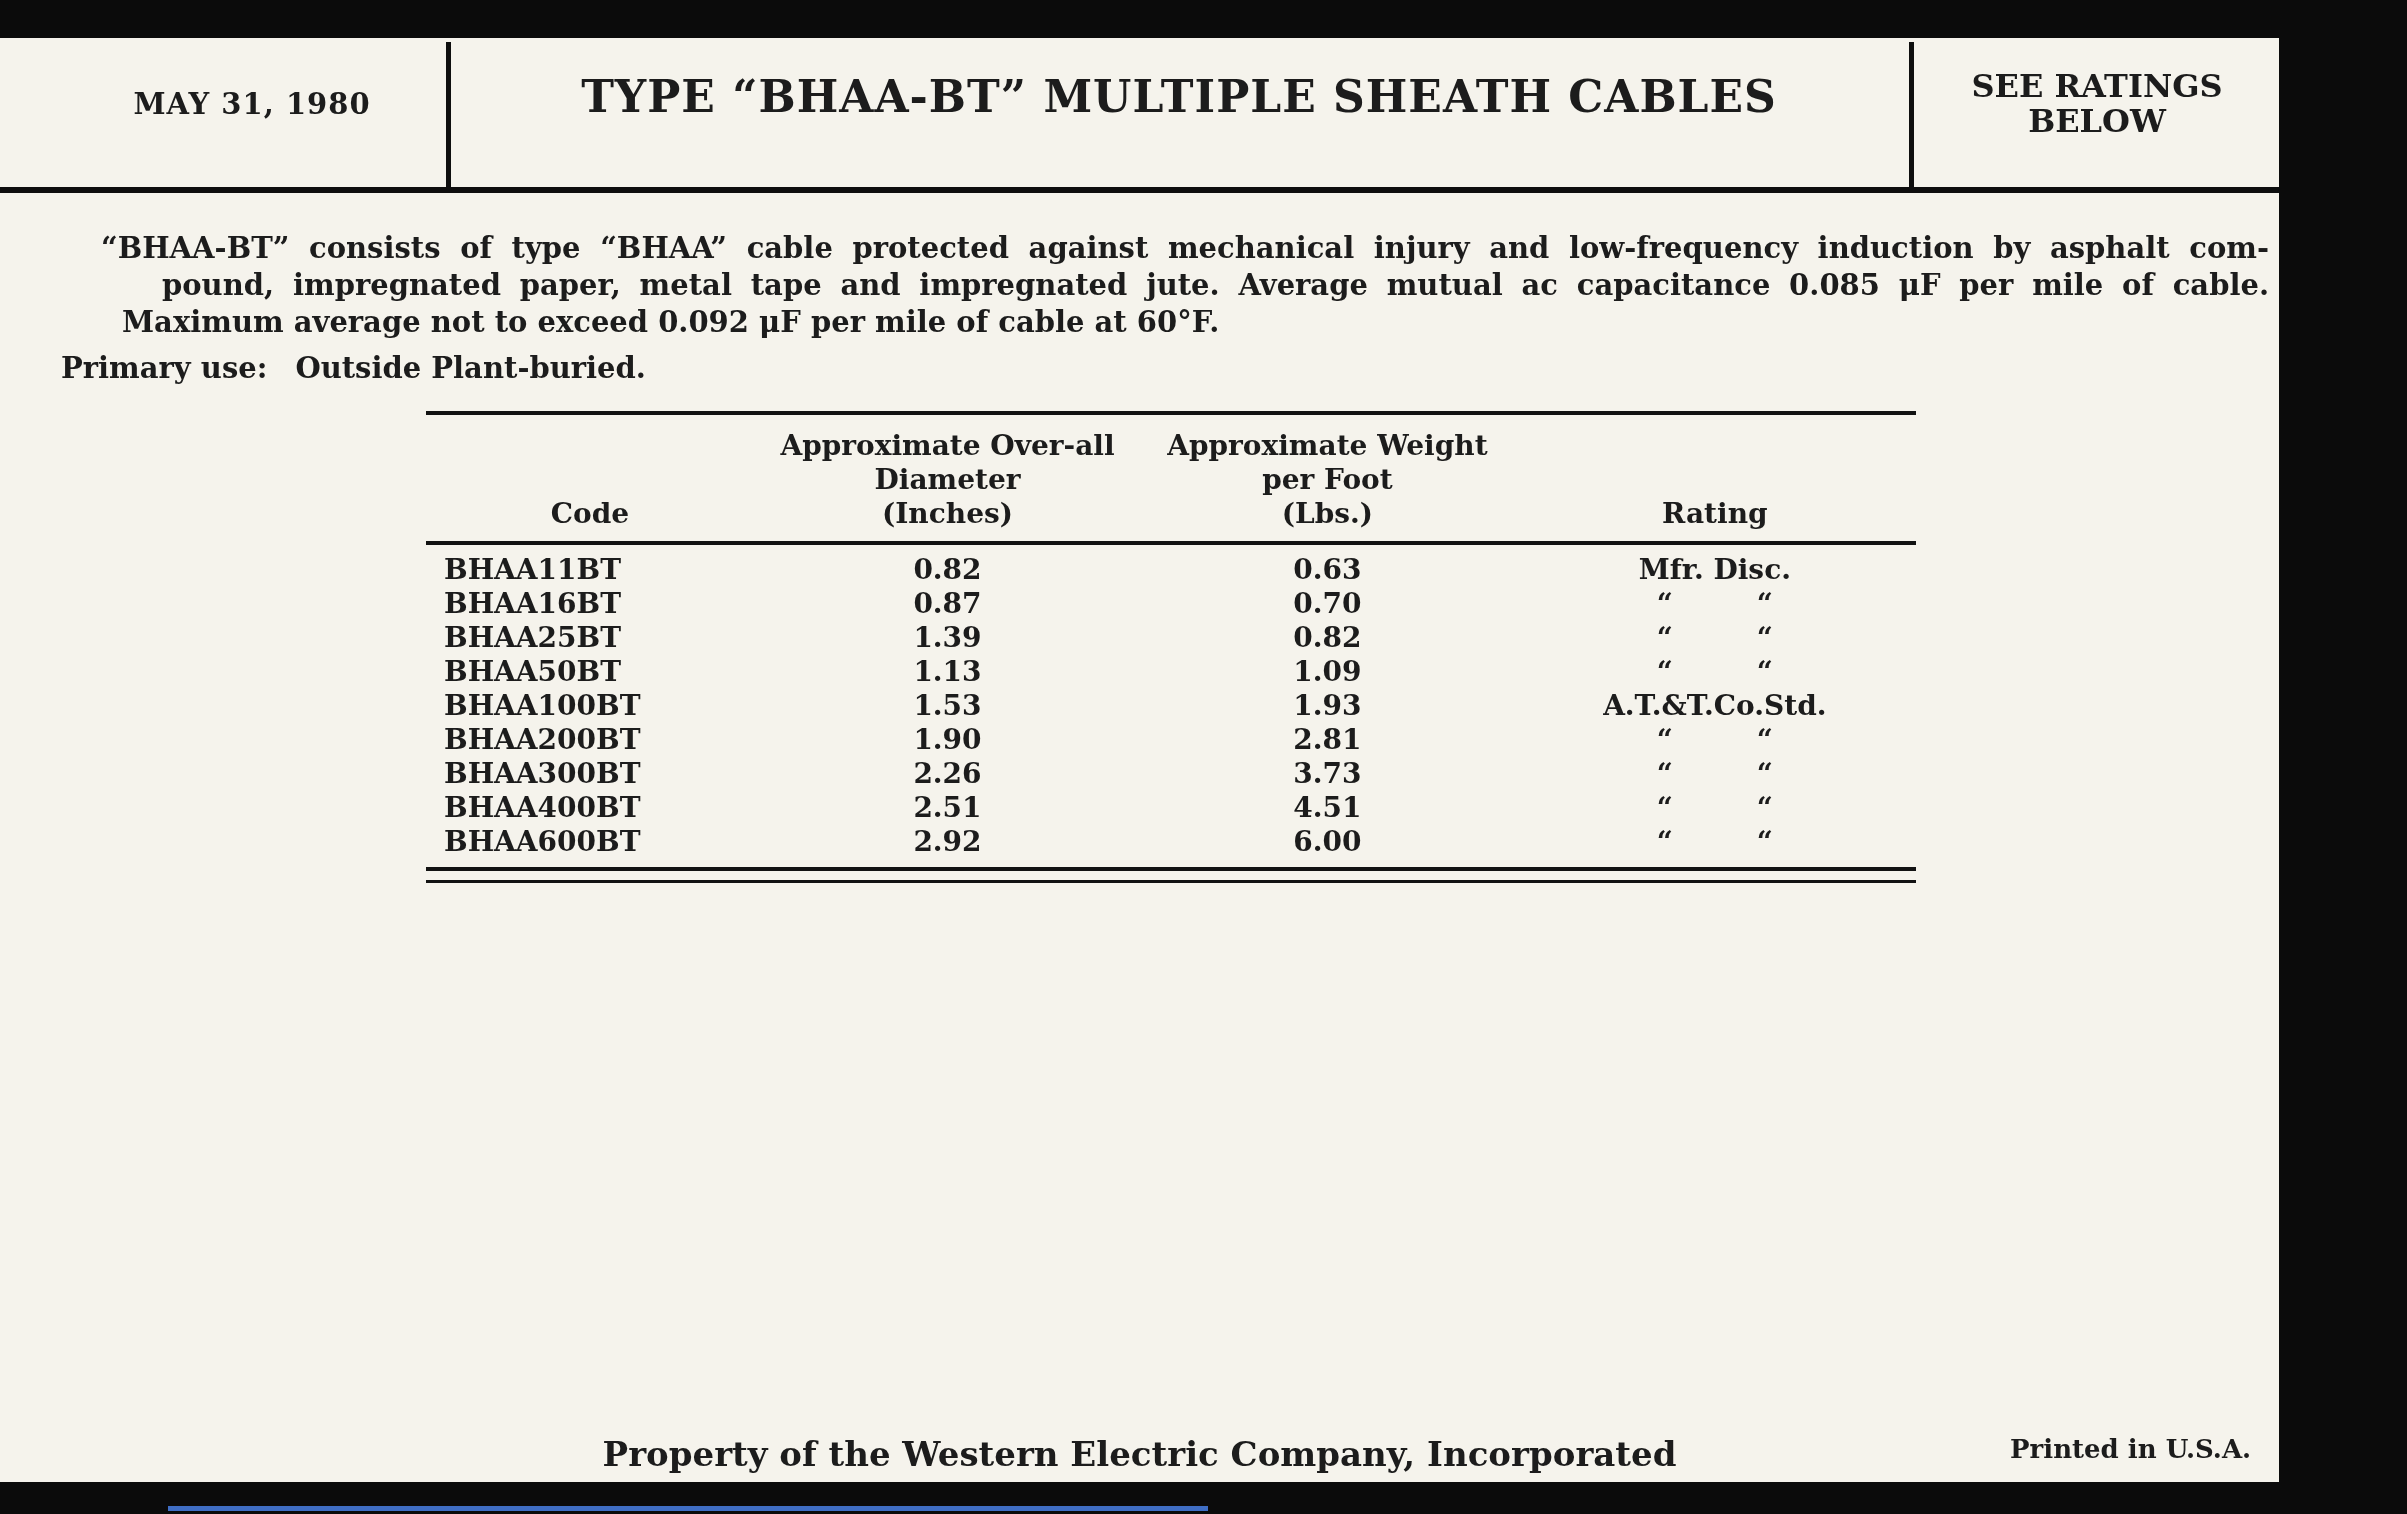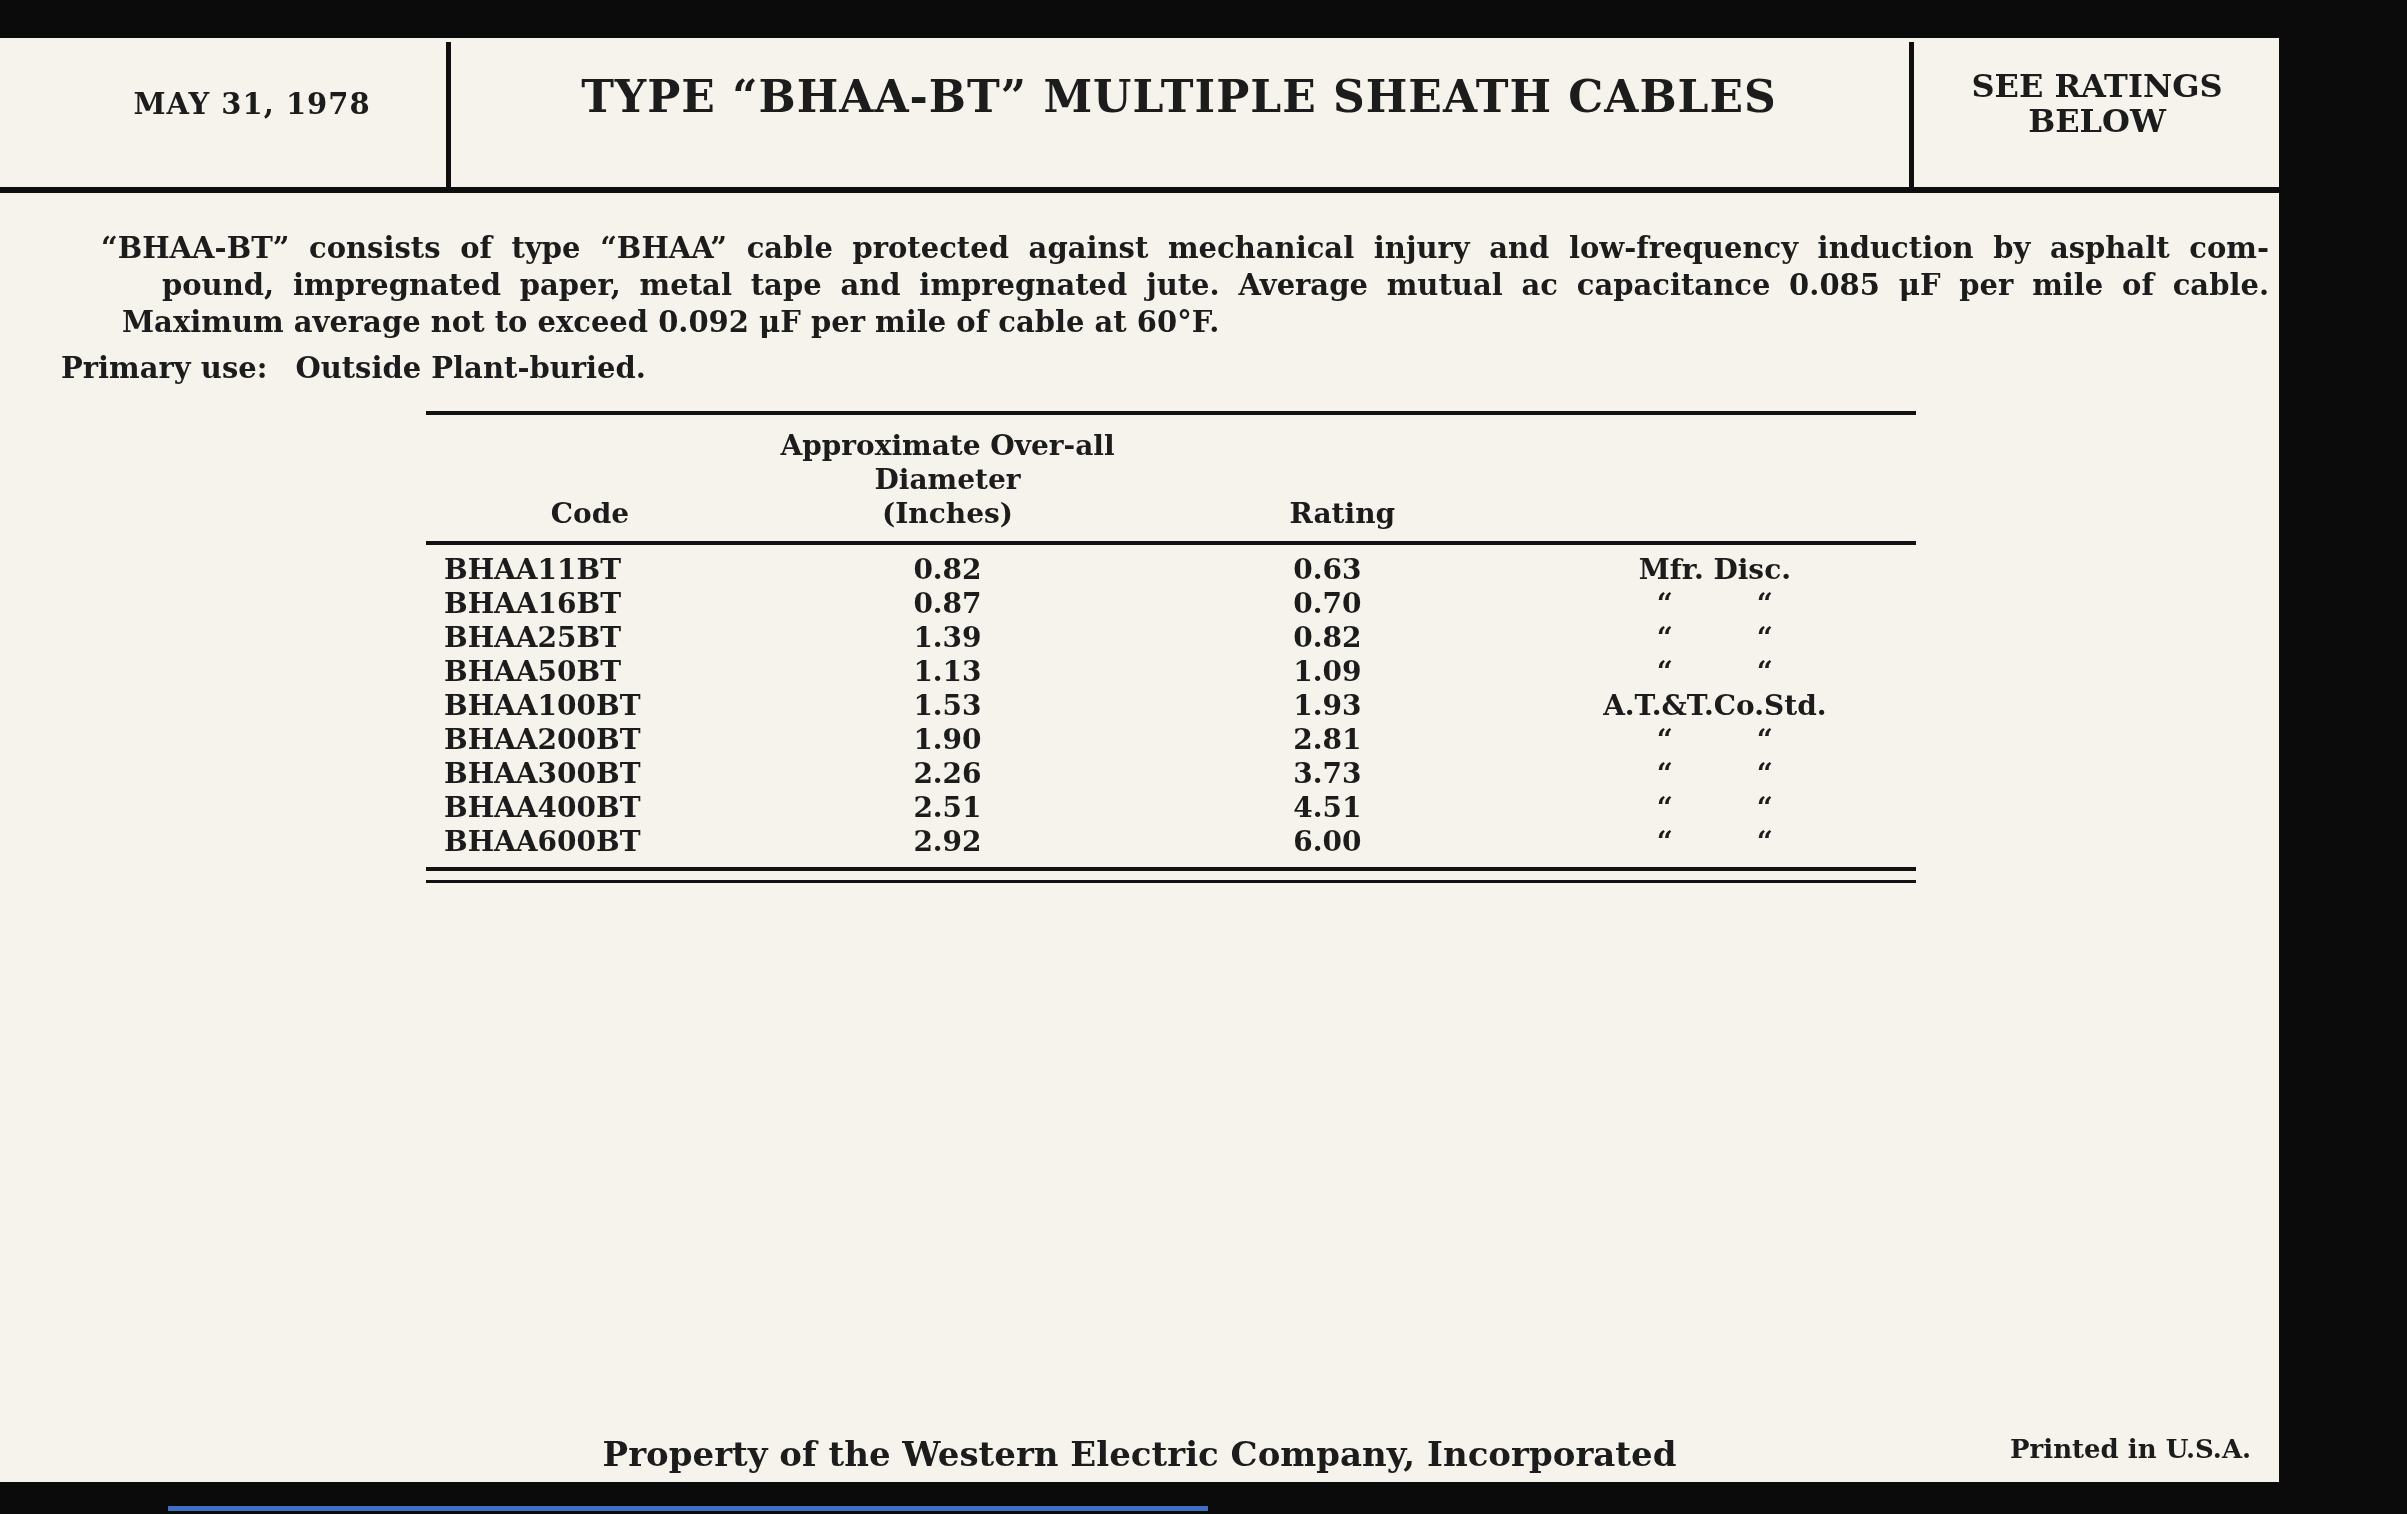--- a/index.html
+++ b/index.html
@@ -94,21 +94,21 @@
 <body>
 
 <div class="page">
 
   <div class="paper"></div>
   <div class="bar-top"></div>
   <div class="bar-right"></div>
   <div class="bar-bottom"></div>
   <div class="blue-line"></div>
 
-  <div class="hdr-date">MAY 31, 1978</div>
+  <div class="hdr-date">MAY 31, 1980</div>
   <div class="hdr-div left"></div>
   <div class="hdr-title">TYPE “BHAA-BT” MULTIPLE SHEATH CABLES</div>
   <div class="hdr-div right"></div>
   <div class="hdr-ratings">
     <div>SEE RATINGS</div>
     <div>BELOW</div>
   </div>
   <div class="rule-heavy"></div>
 
   <div class="para">
@@ -121,20 +121,25 @@
   </div>
 
   <div class="spec-table">
     <div class="thead">
       <div class="hc c1">Code</div>
       <div class="hc c2">
         <div>Approximate Over-all</div>
         <div>Diameter</div>
         <div>(Inches)</div>
       </div>
+      <div class="hc c3">
+        <div>Approximate Weight</div>
+        <div>per Foot</div>
+        <div>(Lbs.)</div>
+      </div>
       <div class="hc c4">Rating</div>
     </div>
 
     <div class="trows">
       <div class="trow">
         <div class="td c1">BHAA11BT</div>
         <div class="td c2">0.82</div>
         <div class="td c3">0.63</div>
         <div class="td c4">Mfr. Disc.</div>
       </div>

